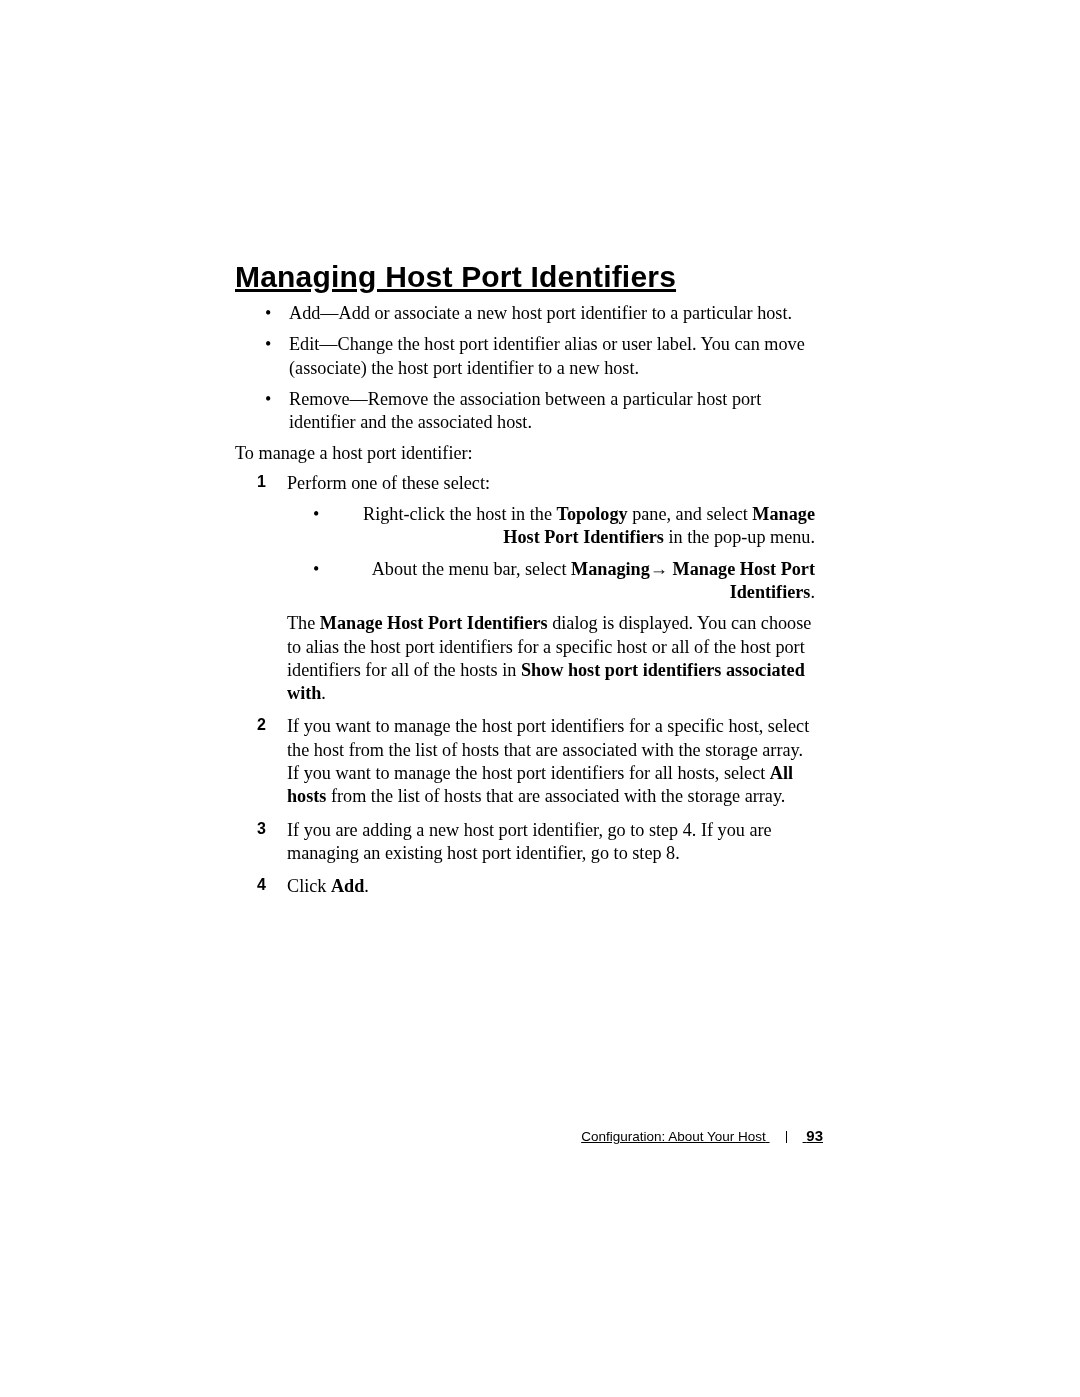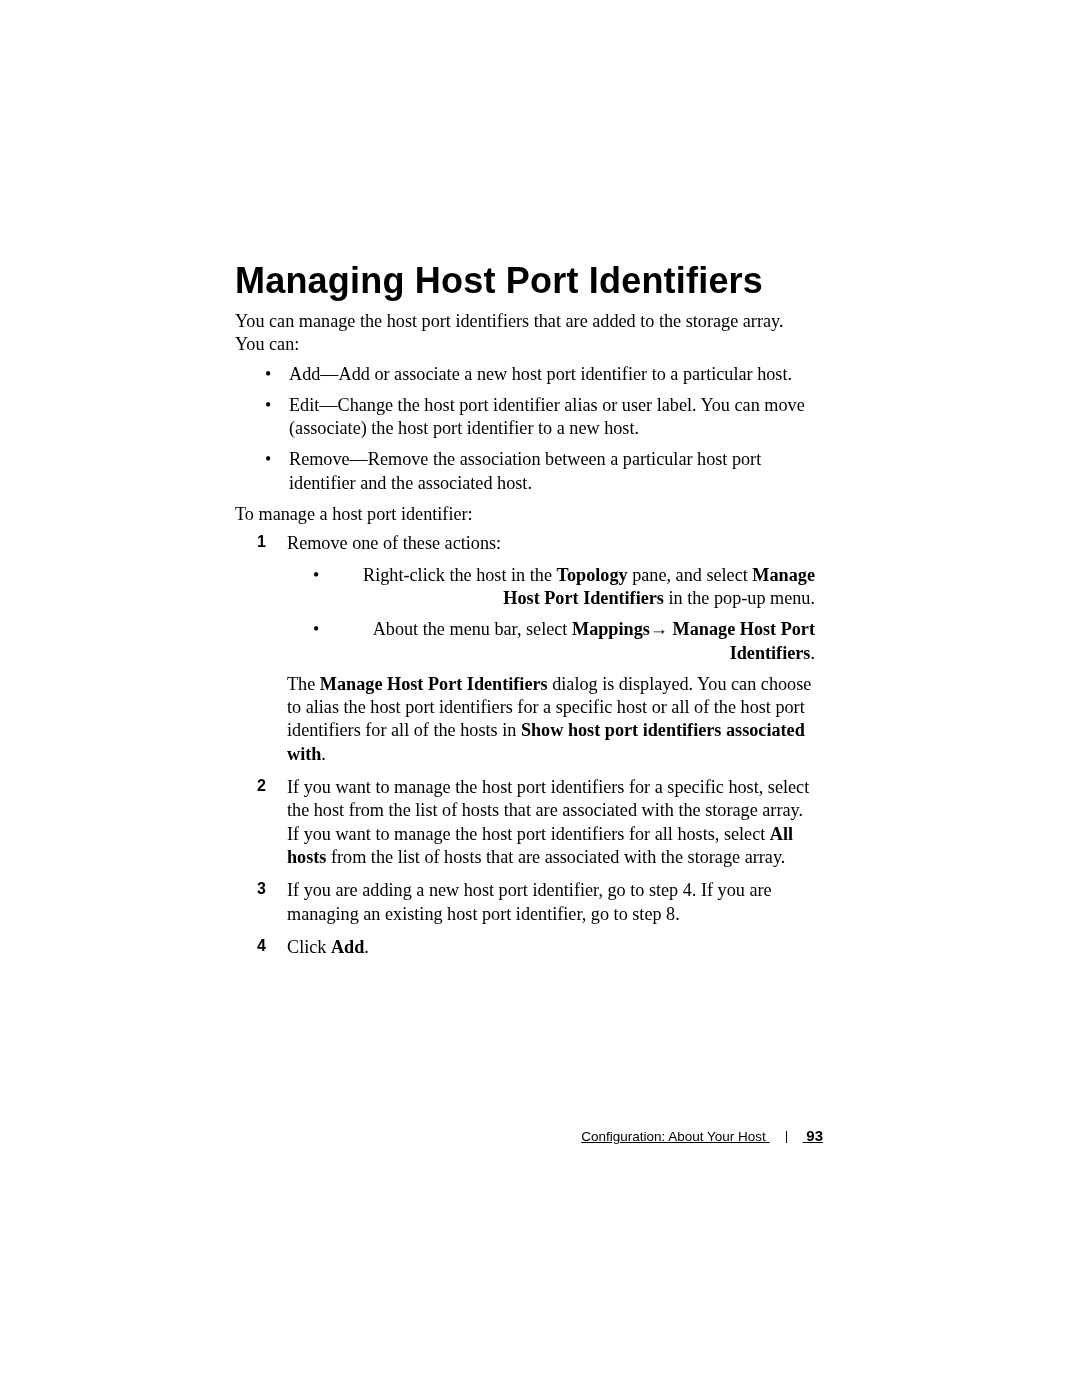--- a/index.html
+++ b/index.html
@@ -14,23 +14,24 @@
   }
   .page {
     position: absolute;
     left: 235px;
     top: 260px;
     width: 580px;
   }
   .heading {
     font-family: Arial, Helvetica, sans-serif;
     font-weight: bold;
-    font-size: 36px;
+    font-size: 30px;
     margin: 0 0 8px 0;
     letter-spacing: 0.2px;
+    text-decoration: underline;
   }
   .body-text {
     font-size: 18.2px;
     line-height: 1.28;
     margin: 0 0 6px 0;
   }
   ul.bullets {
     list-style: none;
     padding: 0 0 0 30px;
     margin: 2px 0 6px 0;
@@ -115,40 +116,39 @@
   }
   b { font-weight: bold; }
 </style>
 </head>
 <body>
 
 <div class="page">
 
   <h1 class="heading">Managing Host Port Identifiers</h1>
 
-  <p class="body-text">You can manage the host port identifiers that are added to the storage array. You can:</p>
 
   <ul class="bullets">
     <li>Add—Add or associate a new host port identifier to a particular host.</li>
     <li>Edit—Change the host port identifier alias or user label. You can move (associate) the host port identifier to a new host.</li>
     <li>Remove—Remove the association between a particular host port identifier and the associated host.</li>
   </ul>
 
   <p class="body-text">To manage a host port identifier:</p>
 
   <ol class="steps">
     <li>
       <span class="num">1</span>
-      <span>Remove one of these actions:</span>
+      <span>Perform one of these select:</span>
       <ul class="sub">
         <li>
           <span>Right-click the host in the </span><b>Topology</b><span> pane, and select </span><b>Manage Host Port Identifiers</b><span> in the pop-up menu.</span>
         </li>
         <li>
-          <span>About the menu bar, select </span><b>Mappings</b><span>→ </span><b>Manage Host Port Identifiers</b><span>.</span>
+          <span>About the menu bar, select </span><b>Managing</b><span>→ </span><b>Manage Host Port Identifiers</b><span>.</span>
         </li>
       </ul>
       <p class="body-text step-para">
         <span>The </span><b>Manage Host Port Identifiers</b><span> dialog is displayed. You can choose to alias the host port identifiers for a specific host or all of the host port identifiers for all of the hosts in </span><b>Show host port identifiers associated with</b><span>.</span>
       </p>
     </li>
 
     <li>
       <span class="num">2</span>
       <span>If you want to manage the host port identifiers for a specific host, select the host from the list of hosts that are associated with the storage array. If you want to manage the host port identifiers for all hosts, select </span><b>All hosts</b><span> from the list of hosts that are associated with the storage array.</span>

